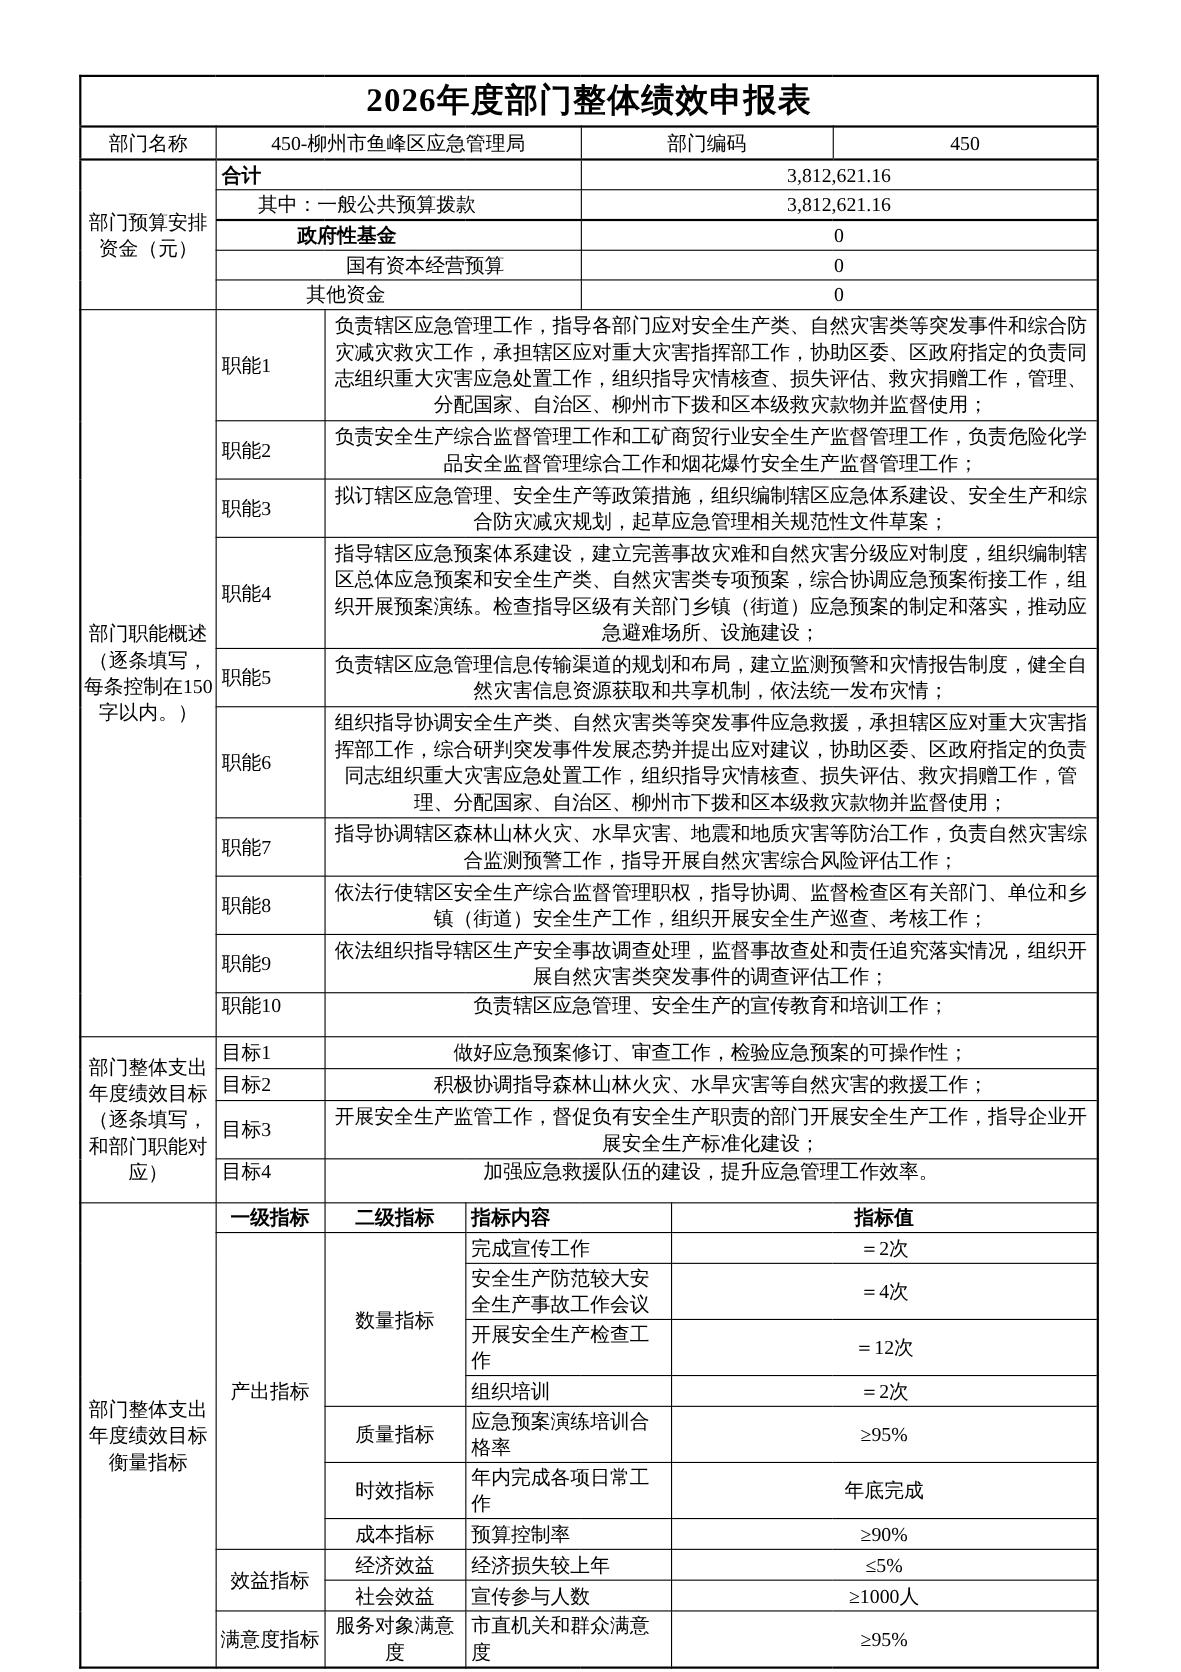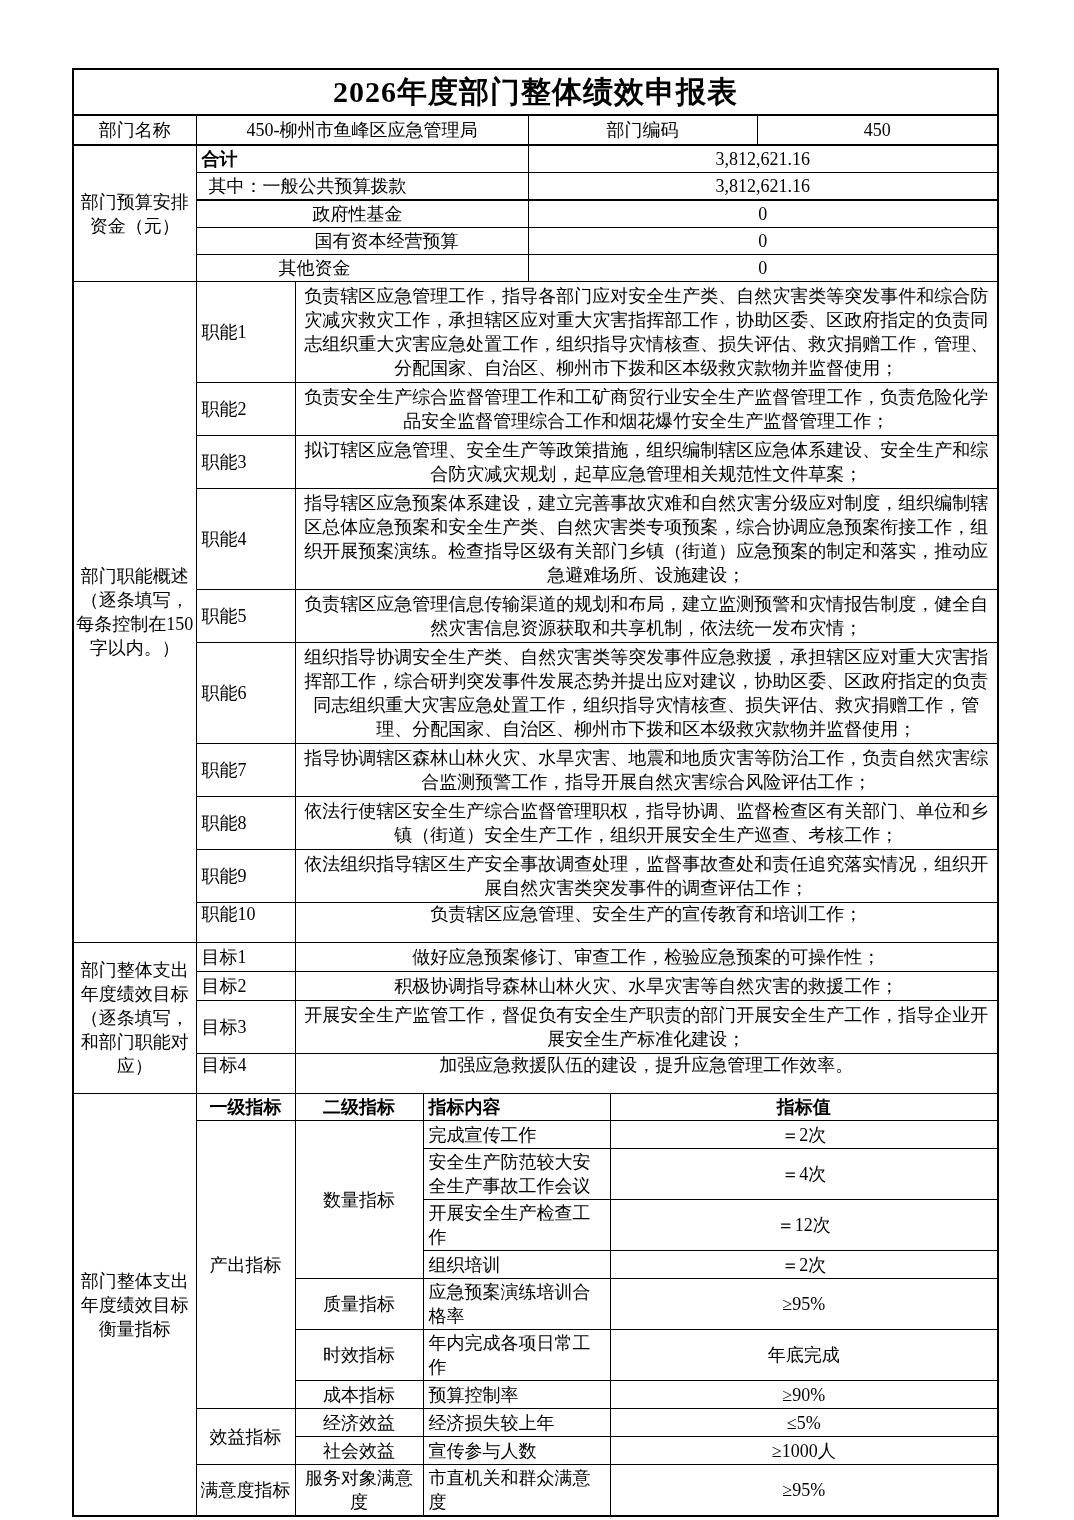--- a/index.html
+++ b/index.html
@@ -27,22 +27,22 @@
     border-bottom-width:2px;letter-spacing:1px;
   }
   tr.dept-row td{height:26px;border-bottom-width:2px;}
   tr.h28 {height:26px;}
   tr.h30 {height:28px;}
   tr.h24 td{height:22px;line-height:22px;padding-top:0;padding-bottom:17px;}
   td.sec{padding:1px 2px;}
   td.num{text-align:left;padding-left:5px;}
   td.left{text-align:left;padding-left:5px;}
   td.bold{font-weight:bold;}
-  td.ind1{text-align:left;padding-left:12px;}
-  td.ind2a{text-align:left;padding-left:116px;}
+  td.ind1{text-align:left;padding-left:38px;}
+  td.ind2a{text-align:left;padding-left:74px;font-weight:bold;}
   td.ind2b{text-align:center;padding-left:52px;}
   td.ind2c{text-align:left;padding-left:82px;}
   tr.thickb td{border-bottom-width:2px;}
   td.content{padding:2px 4px;}
 </style>
 </head>
 <body>
 
 <div class="sheet">
 <table>

